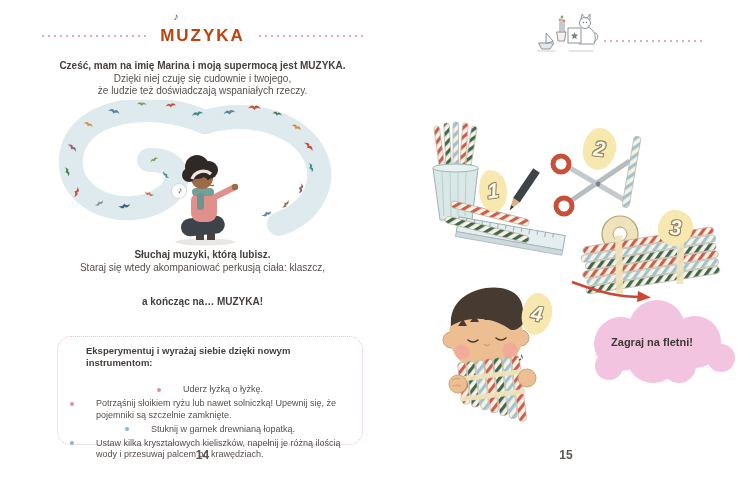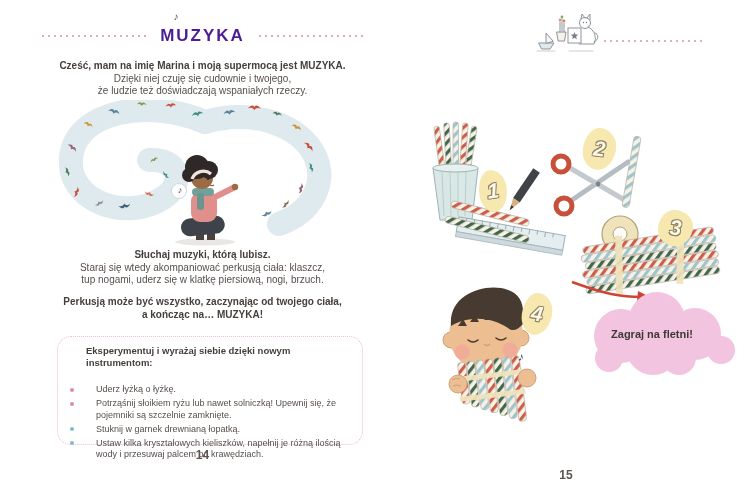--- a/index.html
+++ b/index.html
@@ -6,35 +6,35 @@
   .spread{position:relative;width:750px;height:482px;background:#ffffff;overflow:hidden;
           font-family:"Liberation Sans",sans-serif;color:#564f4b;}
   .abs{position:absolute;}
   .center{text-align:center;}
   .b{font-weight:bold;color:#453f3c;}
   .txt{font-size:10px;line-height:12.5px;}
   .dotline{height:4px;background-image:radial-gradient(circle,#e5a9c3 1.1px,rgba(0,0,0,0) 1.2px);
            background-size:6px 4px;background-repeat:repeat-x;background-position:left center;}
   .title-row{left:40px;top:26px;width:325px;display:flex;align-items:center;gap:12px;}
   .title-row .dotline{flex:1;}
-  .page-title{font-size:17px;font-weight:bold;letter-spacing:2px;color:#4c1d95;}
+  .page-title{font-size:17px;font-weight:bold;letter-spacing:2px;color:#c2410c;}
   .note{color:#4a4440;}
   .exp-box{left:57px;top:336px;width:306px;height:109px;border:1.5px dotted #ecbcd0;
            border-radius:14px;box-sizing:border-box;padding:8px 12px 6px 12px;}
   .exp-head{font-size:9.5px;line-height:12px;padding-left:16px;margin-bottom:15px;}
-  .exp-item{display:flex;gap:22px;font-size:9px;line-height:11.5px;margin-top:2.5px;}
+  .exp-item{display:flex;gap:22px;font-size:9px;line-height:11.5px;margin-top:2.5px;justify-content:center;}
   .bullet{width:4px;height:4px;border-radius:50%;margin-top:3.5px;flex:none;}
   .bullet.pink{background:#e48ba3;}
   .bullet.blue{background:#85b8d8;}
   .pagenum{font-size:12px;font-weight:bold;color:#5b5552;}
   .step-blob{display:flex;align-items:center;justify-content:center;background:#f7e8af;
              border-radius:46% 54% 52% 48% / 55% 45% 55% 45%;}
   .step-blob span{font-size:21px;font-weight:bold;color:#fdf7e6;font-style:italic;
       text-shadow:-1px -1px 0 #8d8263,1px -1px 0 #8d8263,-1px 1px 0 #8d8263,1px 1px 0 #8d8263;}
-  .cloud-wrap{left:583px;top:292px;width:152px;height:84px;}
+  .cloud-wrap{left:583px;top:300px;width:152px;height:84px;}
   .cloud-label{position:absolute;left:0;top:0;width:100%;height:100%;display:flex;
                align-items:center;justify-content:center;padding:6px 24px 6px 10px;box-sizing:border-box;
                font-size:11px;font-weight:bold;color:#3e3936;}
 </style>
 </head>
 <body>
 
 <div class="spread">
 
   <div class="abs note" style="left:168px;top:11px;width:16px;text-align:center;font-size:10px;">♪</div>
@@ -108,25 +108,23 @@
         <path d="M155 85 q2 1.4 4 0" stroke="#b04a42" stroke-width="1.2" fill="none"></path>
         <circle cx="124" cy="91" r="7.5" fill="#ffffff" stroke="#d3d8da" stroke-width="1"></circle>
       </g>
     </svg>
   </div>
   <div class="abs note" style="left:175px;top:185px;width:10px;text-align:center;font-size:9px;">♪</div>
 
   <div class="abs center txt" style="left:40px;top:249px;width:325px;">
     <div class="b">Słuchaj muzyki, którą lubisz.</div>
     <div>Staraj się wtedy akompaniować perkusją ciała: klaszcz,</div>
-    <div>tup nogami, uderz się w klatkę piersiową, nogi, brzuch.</div>
   </div>
 
   <div class="abs center txt" style="left:40px;top:296px;width:325px;">
-    <div class="b">Perkusją może być wszystko, zaczynając od twojego ciała,</div>
     <div><span class="b">a kończąc na… </span><span class="b">MUZYKA!</span></div>
   </div>
 
   <div class="abs exp-box">
     <div class="exp-head b">Eksperymentuj i wyrażaj siebie dzięki nowym instrumentom:</div>
     <div class="exp-item">
       <span class="bullet pink"></span>
       <span>Uderz łyżką o łyżkę.</span>
     </div>
     <div class="exp-item">
@@ -316,15 +314,15 @@
         <circle cx="112" cy="42" r="26"></circle>
         <circle cx="70" cy="56" r="27"></circle>
         <circle cx="138" cy="58" r="14"></circle>
         <circle cx="26" cy="66" r="14"></circle>
         <circle cx="96" cy="66" r="17"></circle>
       </g>
     </svg>
     <div class="cloud-label">Zagraj na fletni!</div>
   </div>
 
-  <div class="abs center pagenum" style="left:420px;top:448px;width:292px;margin-top:20px;">15</div>
+  <div class="abs center pagenum" style="left:420px;top:448px;width:292px;">15</div>
 
 </div>
 
 </body></html>

